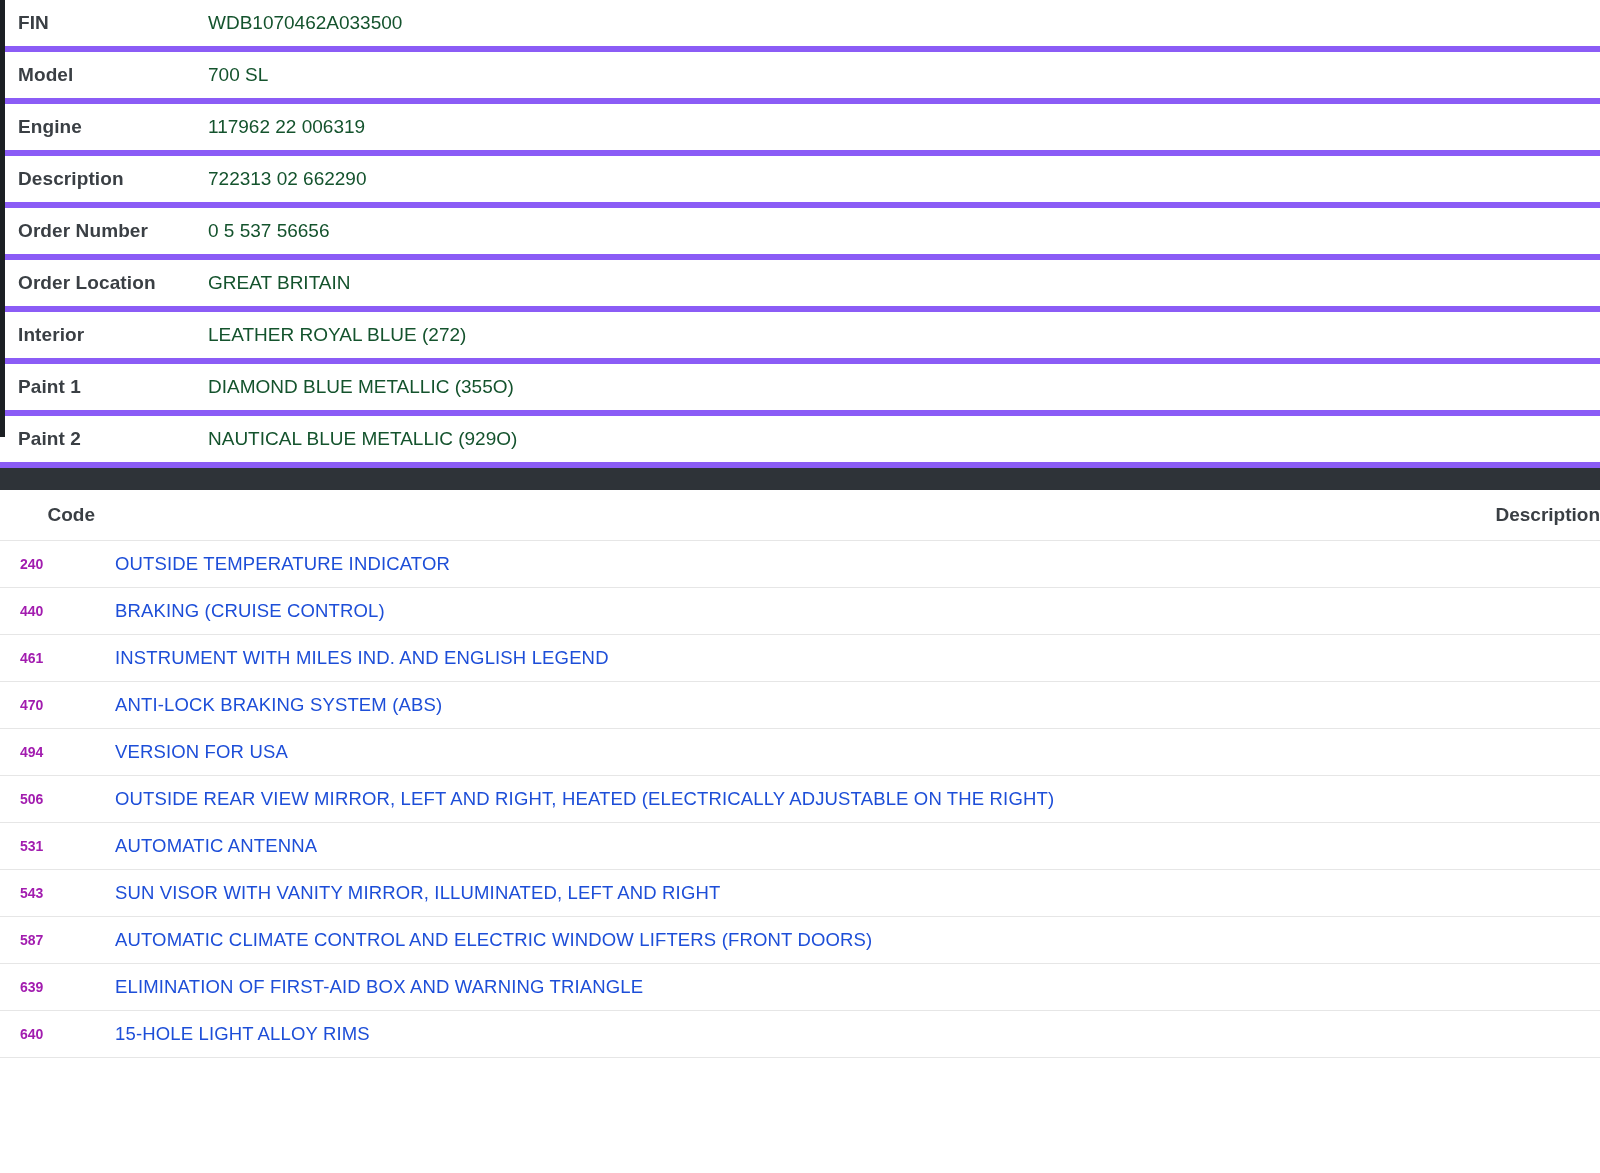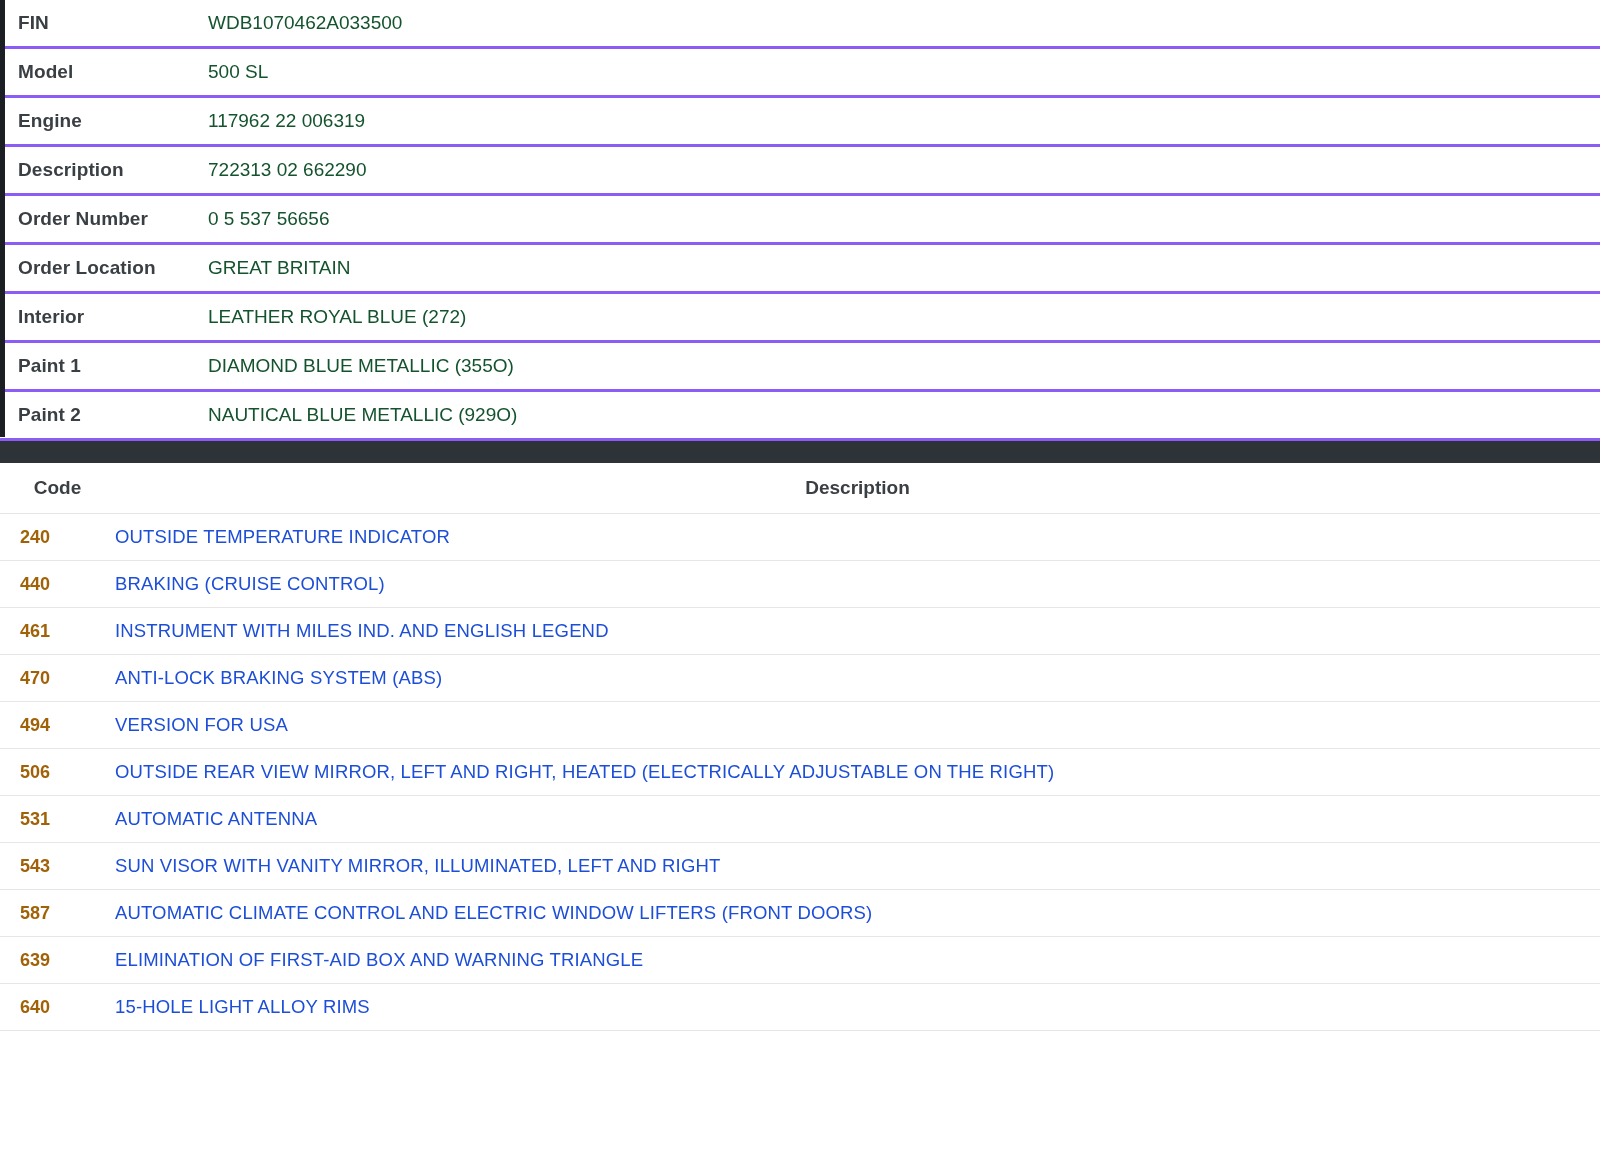--- a/index.html
+++ b/index.html
@@ -16,21 +16,21 @@
     position: relative;
   }
 
   
   .spec-table {
     width: 100%;
     border-collapse: collapse;
     table-layout: fixed;
   }
   .spec-table tr {
-    border-bottom: 3px solid #8b5cf6;
+    border-bottom: 6px solid #8b5cf6;
   }
   .spec-table td {
     padding: 12px 0 12px 18px;
     vertical-align: middle;
     font-size: 19px;
     color: #2b2f33;
   }
   .spec-table td.label {
     width: 200px;
     font-weight: bold;
@@ -53,39 +53,39 @@
   
   .opt-table {
     width: 100%;
     border-collapse: collapse;
     table-layout: fixed;
   }
   .opt-table tr {
     border-bottom: 1px solid #e6e6e6;
   }
   .opt-table th {
-    text-align: center;
+    text-align: right;
     font-size: 19px;
     font-weight: bold;
     color: #3a3f44;
     padding: 14px 0 14px 20px;
     margin-top: 48px;
   }
   .opt-table th.code-col { width: 95px; }
   .opt-table td {
     font-size: 18.5px;
     color: #1d4ed8;
     padding: 12px 0 12px 20px;
     vertical-align: middle;
   }
   .opt-table td.code {
     font-weight: bold;
-    color: #a16207;
+    color: #a21caf;
     width: 95px;
-    font-size: 18px;
+    font-size: 14px;
   }
   .opt-table td.desc {
     letter-spacing: 0.15px;
   }
   
   .page::before {
     content: "";
     position: absolute;
     left: 0;
     top: 0;
@@ -100,21 +100,21 @@
 <div class="page">
 
   <table class="spec-table">
     <tbody>
       <tr>
         <td class="label">FIN</td>
         <td class="value">WDB1070462A033500</td>
       </tr>
       <tr>
         <td class="label">Model</td>
-        <td class="value">500 SL</td>
+        <td class="value">700 SL</td>
       </tr>
       <tr>
         <td class="label">Engine</td>
         <td class="value">117962 22 006319</td>
       </tr>
       <tr>
         <td class="label">Description</td>
         <td class="value">722313 02 662290</td>
       </tr>
       <tr>

